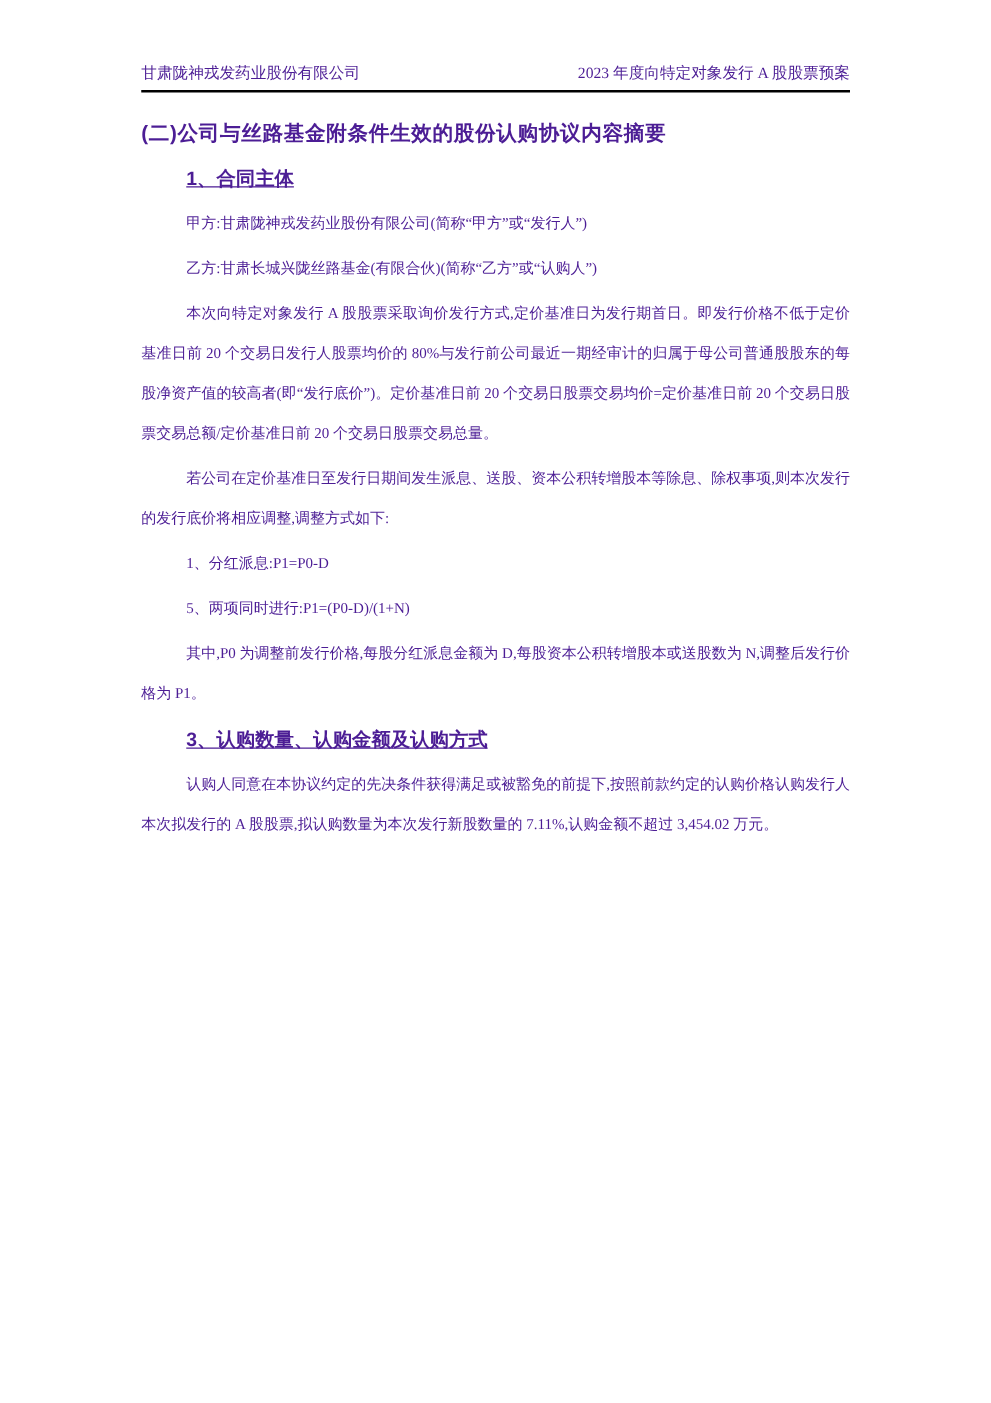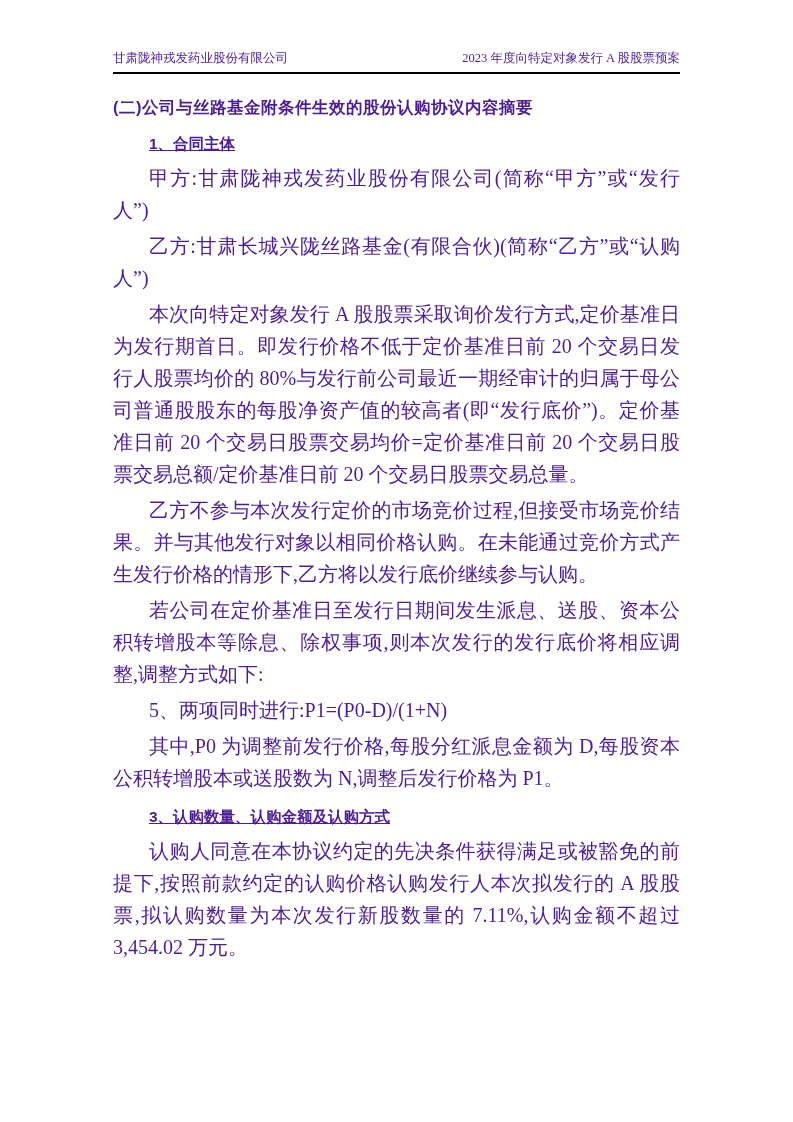--- a/index.html
+++ b/index.html
@@ -41,21 +41,21 @@
   .sec-heading {
     font-family: "Liberation Sans", "DejaVu Sans", sans-serif;
     font-weight: bold;
     font-size: 15.5px;
     line-height: 32px;
     margin: 7px 0 2px 0;
     padding-left: 36px;
     text-decoration: underline;
   }
   .para {
-    font-size: 20px;
+    font-size: 12px;
     line-height: 32px;
     text-align: justify;
     text-indent: 36px;
     margin: 0 0 4px 0;
   }
   .formula {
     text-align: left;
   }
   .footer {
     position: absolute;
@@ -77,22 +77,22 @@
     <span class="header-right">2023 年度向特定对象发行 A 股股票预案</span>
   </div>
 
   <h1 class="doc-title">(二)公司与丝路基金附条件生效的股份认购协议内容摘要</h1>
 
   <h2 class="sec-heading">1、合同主体</h2>
   <p class="para">甲方:甘肃陇神戎发药业股份有限公司(简称“甲方”或“发行人”)</p>
   <p class="para">乙方:甘肃长城兴陇丝路基金(有限合伙)(简称“乙方”或“认购人”)</p>
 
   <p class="para">本次向特定对象发行 A 股股票采取询价发行方式,定价基准日为发行期首日。即发行价格不低于定价基准日前 20 个交易日发行人股票均价的 80%与发行前公司最近一期经审计的归属于母公司普通股股东的每股净资产值的较高者(即“发行底价”)。定价基准日前 20 个交易日股票交易均价=定价基准日前 20 个交易日股票交易总额/定价基准日前 20 个交易日股票交易总量。</p>
-  <p class="para">乙方不参与本次发行定价的市场竞价过程,但接受市场竞价结果。并与其他发行对象以相同价格认购。在未能通过竞价方式产生发行价格的情形下,乙方将以发行底价继续参与认购。</p>
   <p class="para">若公司在定价基准日至发行日期间发生派息、送股、资本公积转增股本等除息、除权事项,则本次发行的发行底价将相应调整,调整方式如下:</p>
+  <p class="para formula">1、分红派息:P1=P0-D</p>
   <p class="para formula">5、两项同时进行:P1=(P0-D)/(1+N)</p>
   <p class="para">其中,P0 为调整前发行价格,每股分红派息金额为 D,每股资本公积转增股本或送股数为 N,调整后发行价格为 P1。</p>
 
   <h2 class="sec-heading">3、认购数量、认购金额及认购方式</h2>
   <p class="para">认购人同意在本协议约定的先决条件获得满足或被豁免的前提下,按照前款约定的认购价格认购发行人本次拟发行的 A 股股票,拟认购数量为本次发行新股数量的 7.11%,认购金额不超过 3,454.02 万元。</p>
 
 
 </div>
 
 </body></html>

